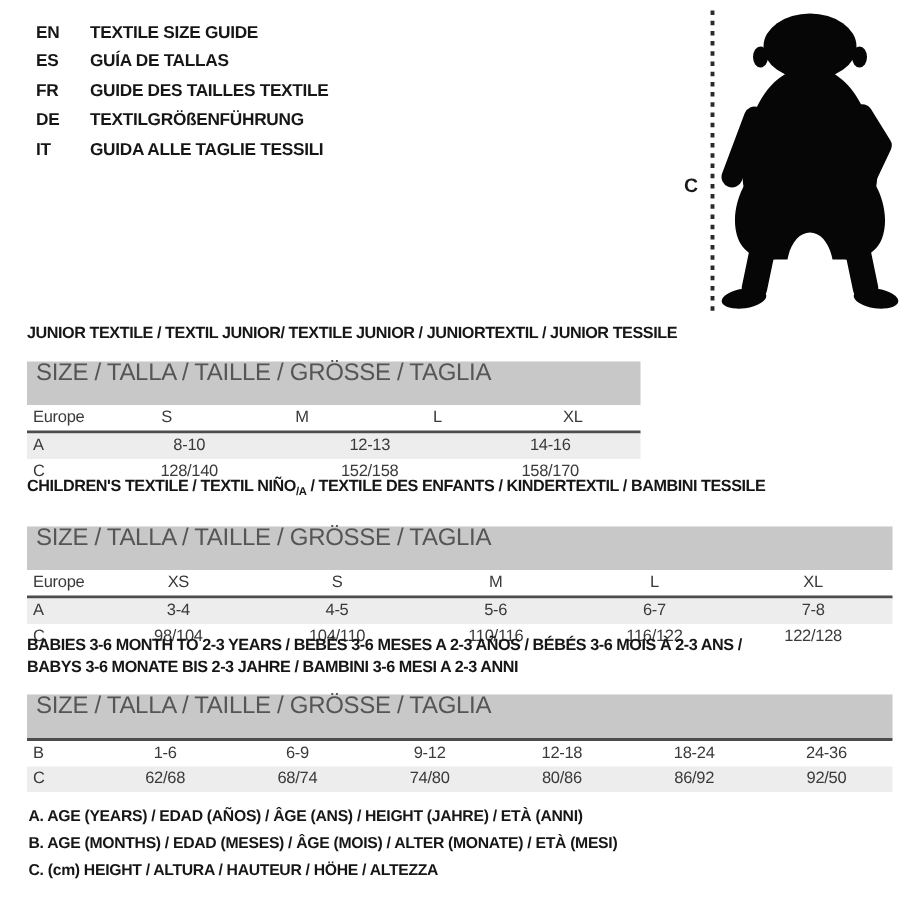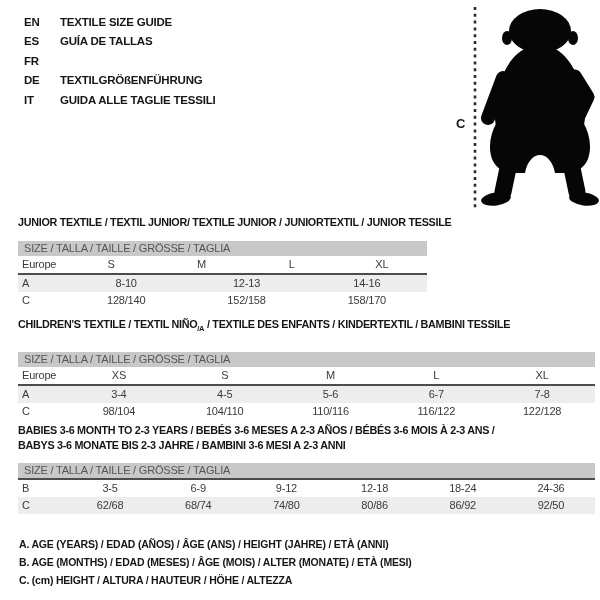--- a/index.html
+++ b/index.html
@@ -12,21 +12,21 @@
   .langs{position:absolute;left:24px;top:13px;}
   .lang-row{display:flex;line-height:19.4px;font-size:11.5px;font-weight:700;letter-spacing:-0.2px;color:#161616;}
   .lang-code{width:36px;}
   
   .fig-svg{position:absolute;left:440px;top:0;width:160px;height:215px;}
   
   .tbl{position:absolute;left:18px;}
   .tbl-title{font-size:10.8px;font-weight:700;letter-spacing:-0.3px;line-height:15px;white-space:pre-line;width:578px;color:#161616;}
   .sub{font-size:7.5px;vertical-align:sub;}
   .grid{width:100%;}
-  .size-bar{height:15px;line-height:15px;background:#c8c8c8;color:#555555;font-size:11px;letter-spacing:-0.2px;padding-left:6px;box-sizing:border-box;}
+  .size-bar{height:29px;line-height:15px;background:#c8c8c8;color:#555555;font-size:16px;letter-spacing:-0.2px;padding-left:6px;box-sizing:border-box;}
   .row{display:flex;height:17px;line-height:17px;font-size:11px;letter-spacing:-0.2px;color:#3a3a3a;}
   .row.shaded{background:#ededed;}
   .row .lbl{width:48px;padding-left:4px;box-sizing:border-box;}
   .row .cell{flex:1;text-align:center;}
   .hdivider{height:2px;background:#4c4c4c;}
   #t1{top:215px;width:409px;}
   #t1 .tbl-title{margin-bottom:11px;}
   #t2{top:317px;width:577px;}
   #t2 .tbl-title{margin-bottom:16px;}
   #t3{top:423px;width:577px;}
@@ -43,20 +43,21 @@
       <div class="lang-row">
         <span class="lang-code">EN</span>
         <span class="lang-title">TEXTILE SIZE GUIDE</span>
       </div>
       <div class="lang-row">
         <span class="lang-code">ES</span>
         <span class="lang-title">GUÍA DE TALLAS</span>
       </div>
       <div class="lang-row">
         <span class="lang-code">FR</span>
+        <span class="lang-title">GUIDE DES TAILLES TEXTILE</span>
       </div>
       <div class="lang-row">
         <span class="lang-code">DE</span>
         <span class="lang-title">TEXTILGRÖßENFÜHRUNG</span>
       </div>
       <div class="lang-row">
         <span class="lang-code">IT</span>
         <span class="lang-title">GUIDA ALLE TAGLIE TESSILI</span>
       </div>
     </div>
@@ -139,21 +140,21 @@
   </section>
 
   <section class="tbl" id="t3">
     <div class="tbl-title"><span>BABIES 3-6 MONTH TO 2-3 YEARS / BEBÉS 3-6 MESES A 2-3 AÑOS / BÉBÉS 3-6 MOIS À 2-3 ANS /
 BABYS 3-6 MONATE BIS 2-3 JAHRE / BAMBINI 3-6 MESI A 2-3 ANNI</span></div>
     <div class="grid">
       <div class="size-bar">SIZE / TALLA / TAILLE / GRÖSSE / TAGLIA</div>
     <div class="hdivider"></div>
         <div class="row">
           <div class="lbl">B</div>
-          <div class="cell">3-5</div>
+          <div class="cell">1-6</div>
           <div class="cell">6-9</div>
           <div class="cell">9-12</div>
           <div class="cell">12-18</div>
           <div class="cell">18-24</div>
           <div class="cell">24-36</div>
         </div>
         <div class="row shaded">
           <div class="lbl">C</div>
           <div class="cell">62/68</div>
           <div class="cell">68/74</div>

